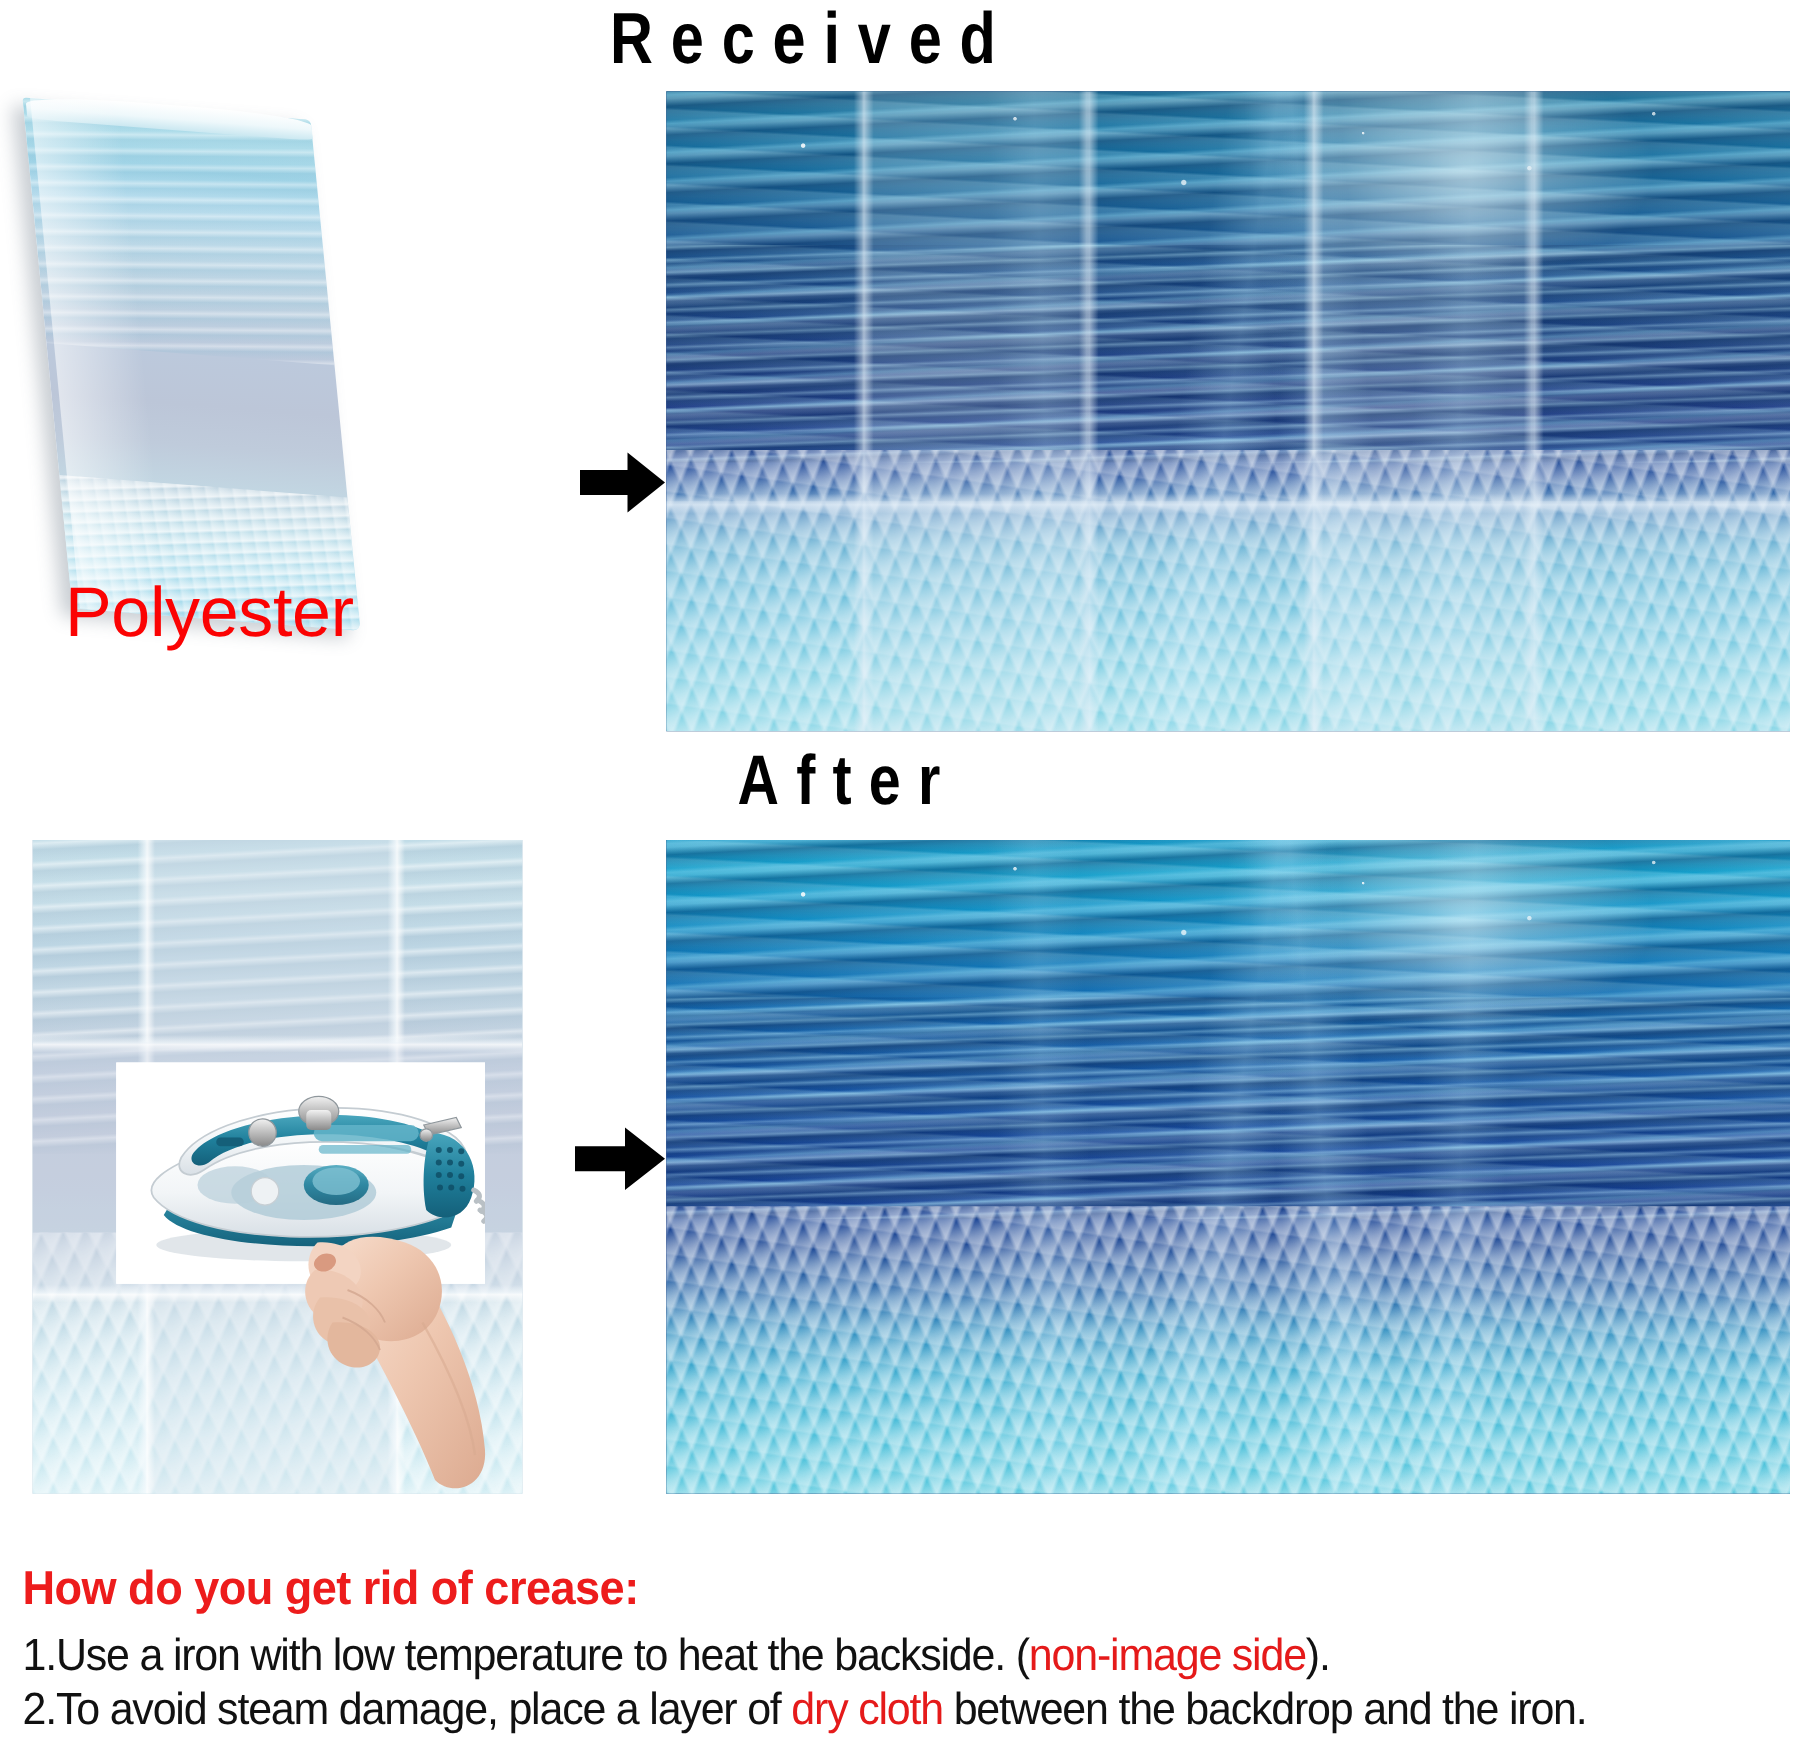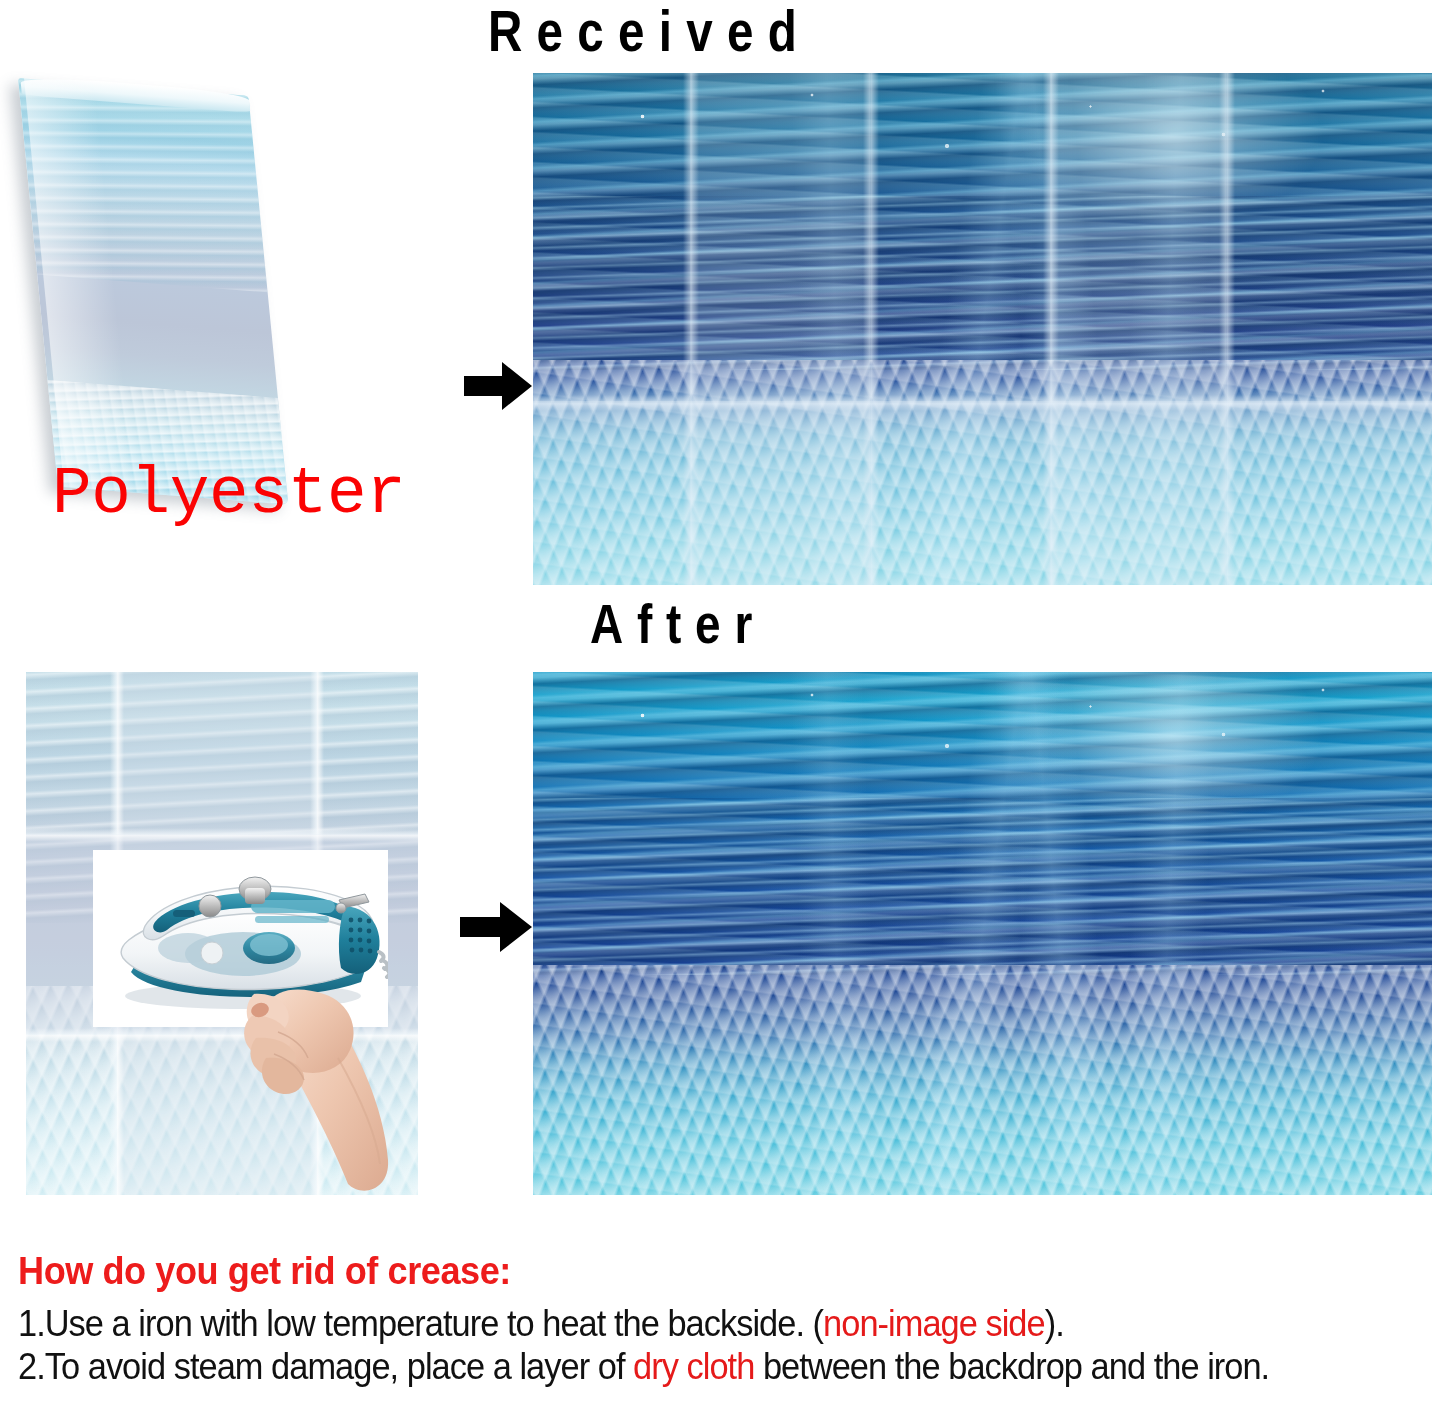--- a/index.html
+++ b/index.html
@@ -30,24 +30,24 @@
     transform-origin: left center;
   }
   #heading-received { left: 488px; top: 2px; font-size: 58px; }
   #heading-after    { left: 590px; top: 596px; font-size: 56px; }
 
   
   #polyester-label {
     position: absolute;
     left: 52px;
     top: 462px;
-    font-size: 66px;
+    font-size: 56px;
     line-height: 1;
     color: #fb0303;
-    font-family: Liberation Mono, monospace;
+    font-family: Liberation Sans, sans-serif;
     font-weight: normal;
     letter-spacing: -0.005em;
     white-space: nowrap;
     z-index: 6;
   }
 
   
   #fabric-swatch {
     position: absolute;
     left: 18px;

